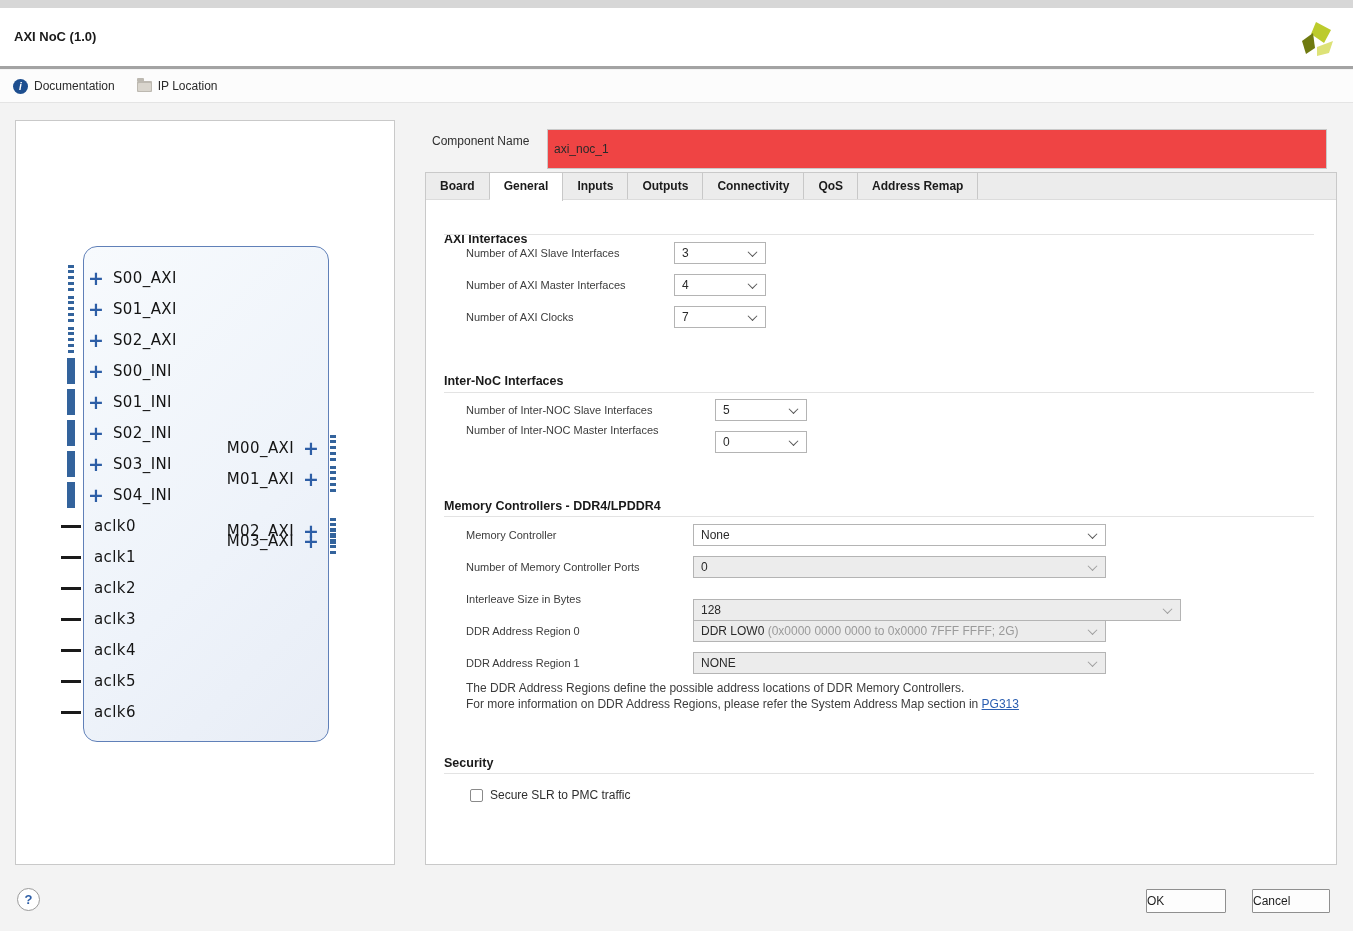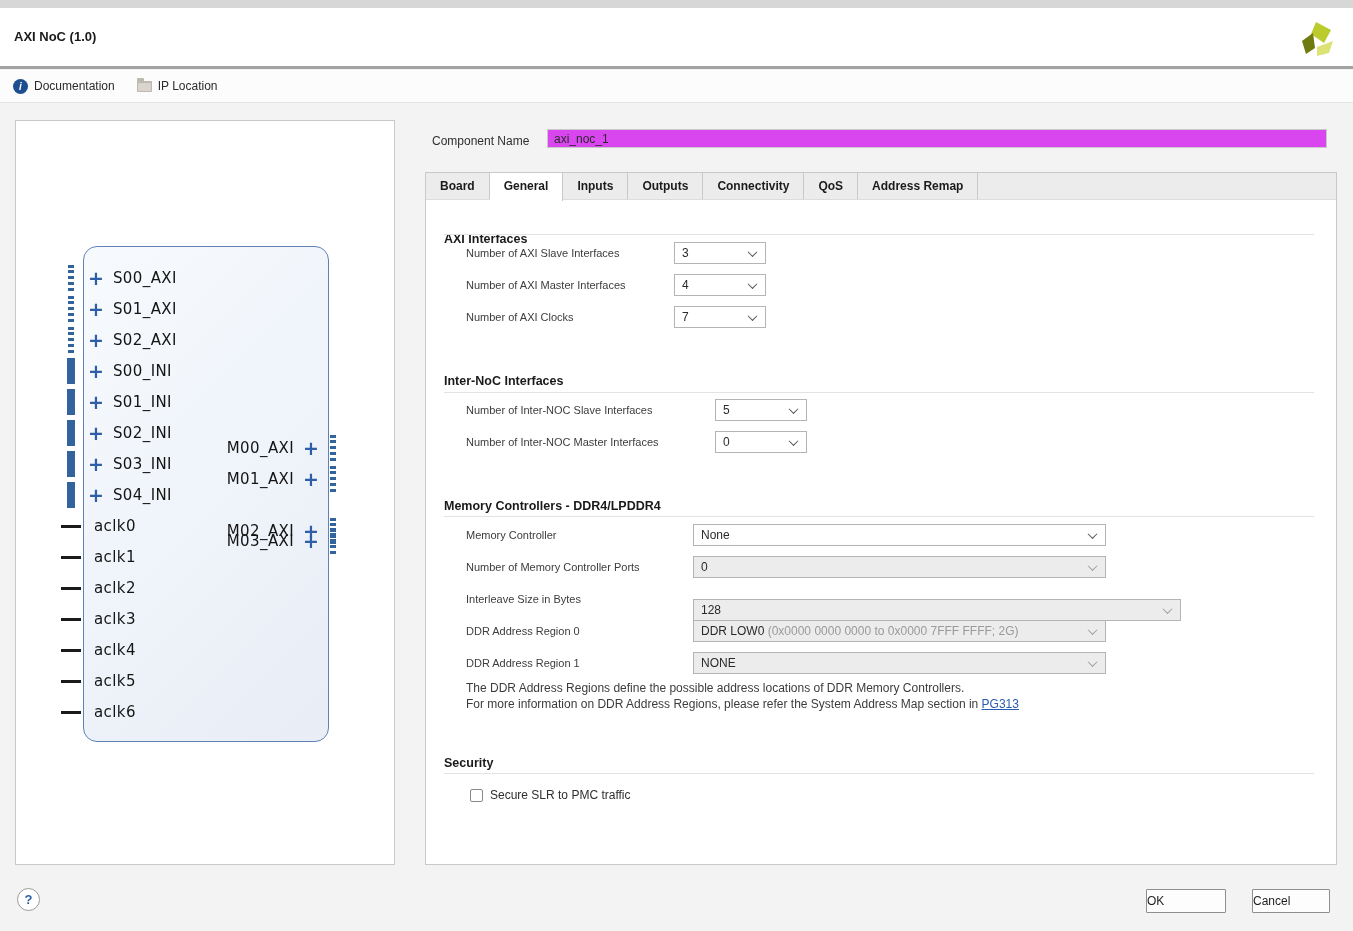--- a/index.html
+++ b/index.html
@@ -32,21 +32,21 @@
   .conn-ini { width:4px; height:26px; border-left:4px solid #33639c; border-right:4px solid #33639c; }
   .conn-clk { width:20px; height:3px; background:#1a1a1a; }
   .plus { color:#2d5ea6; font-weight:bold; font-size:19px; line-height:19px; margin-left:7px; font-family:"DejaVu Sans",sans-serif; }
   .pin-right .plus { margin-left:9px; }
   .pin-right .connbox { margin-left:4px; }
   .pin-label { margin-left:9px; font-size:15px; letter-spacing:0.4px; color:#141414; font-family:"DejaVu Sans",sans-serif; }
   .pin-label.clk { margin-left:13px;text-align:center; }
 
   
   .comp-label { position:absolute; left:432px; top:134px; font-size:12px; color:#2f2f2f; }
-  .comp-field { position:absolute; left:547px; top:129px; width:780px; height:19px; background:#d946ef; border:1px solid #c9c9c9; font-size:12px; color:#2a2a2a; padding:0 6px; font-family:"Liberation Sans","DejaVu Sans",sans-serif; }
+  .comp-field { position:absolute; left:547px; top:129px; width:780px; height:40px; background:#ef4444; border:1px solid #c9c9c9; font-size:12px; color:#2a2a2a; padding:0 6px; font-family:"Liberation Sans","DejaVu Sans",sans-serif; }
   .panel-right { position:absolute; left:425px; top:172px; width:912px; height:693px; background:#fff; border:1px solid #c9c9c9; }
   .tabbar { position:absolute; left:0; top:0; right:0; height:27px; background:#ececec; display:flex; border-bottom:1px solid #dcdcdc; }
   .tab { padding:0 14px; line-height:27px; font-size:12px; font-weight:bold; color:#1b1b1b; border-right:1px solid #c8c8c8; cursor:default; }
   .tab.selected { background:#fff; height:28px; }
   .section-title { position:absolute; left:18px; font-size:12.5px; font-weight:bold; color:#1a1a1a; }
   .rule { position:absolute; left:18px; width:870px; height:1px; background:#e3e3e3; }
   .form-label { position:absolute; left:40px; height:22px; line-height:22px; font-size:11px; color:#3c3c3c; white-space:nowrap; }
   .dropdown { position:absolute; height:22px; border:1px solid #b4b4b4; background:#fff; display:flex; align-items:center; justify-content:space-between; padding:0 9px 0 7px; font-size:12px; color:#2a2a2a; cursor:default; }
   .dropdown.disabled { background:#ececec; }
   .dd-note { color:#9a9a9a; }
@@ -247,21 +247,21 @@
       <span class="dd-value">7</span>
       <span class="chev"></span>
     </div>
     <div class="section-title" style="top: 201px;">Inter-NoC Interfaces</div>
     <div class="rule" style="top: 219px;"></div>
     <div class="form-label" style="top: 226px;">Number of Inter-NOC Slave Interfaces</div>
     <div class="dropdown" style="top: 226px; left: 289px; width: 92px;">
       <span class="dd-value">5</span>
       <span class="chev"></span>
     </div>
-    <div class="form-label" style="top: 258px;">Number of Inter-NOC Master Interfaces</div>
+    <div class="form-label" style="top: 246px;">Number of Inter-NOC Master Interfaces</div>
     <div class="dropdown" style="top: 258px; left: 289px; width: 92px;">
       <span class="dd-value">0</span>
       <span class="chev"></span>
     </div>
     <div class="section-title" style="top: 326px;">Memory Controllers - DDR4/LPDDR4</div>
     <div class="rule" style="top: 343px;"></div>
     <div class="form-label" style="top: 351px;">Memory Controller</div>
     <div class="dropdown" style="top: 351px; left: 267px; width: 413px;">
       <span class="dd-value">None</span>
       <span class="chev"></span>

